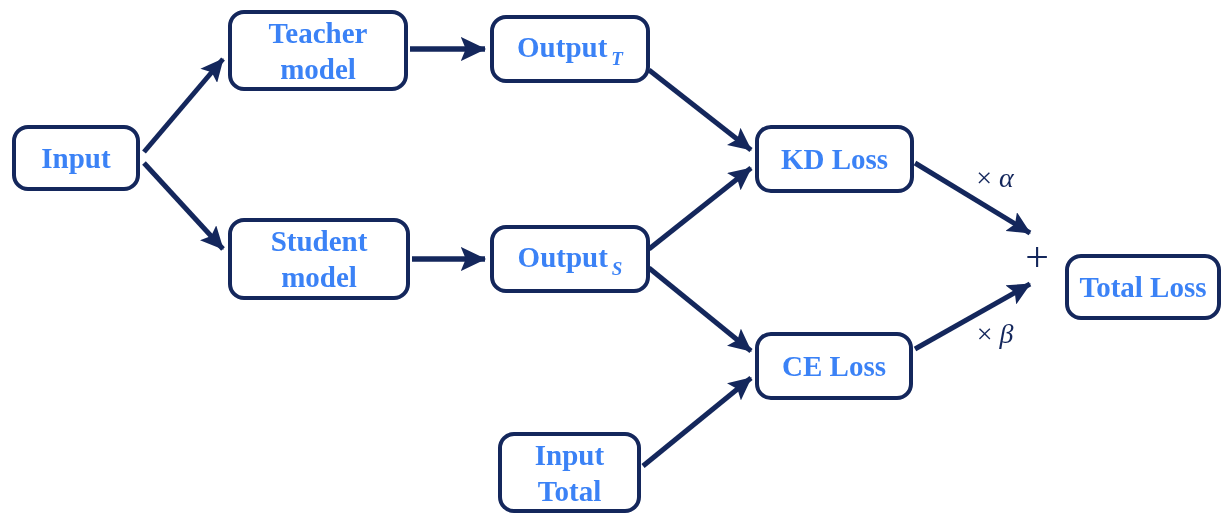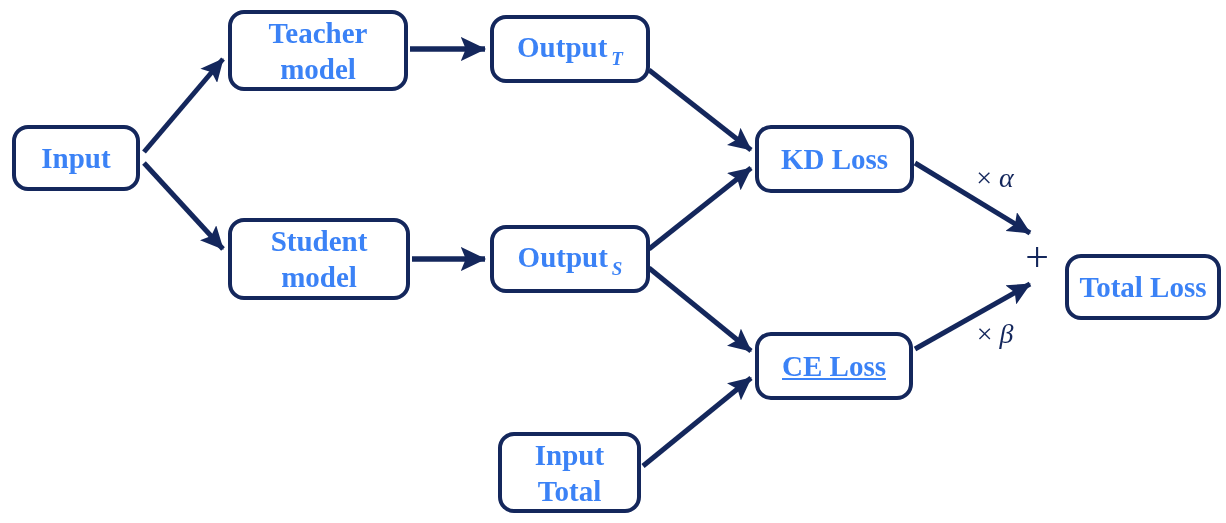--- a/index.html
+++ b/index.html
@@ -69,21 +69,21 @@
     font-style: italic;
     font-family: "Liberation Serif", "DejaVu Serif", serif;
   }
   
   #n-input         { left: 12px;   top: 125px; width: 128px; height: 66px; }
   #n-teacher       { left: 228px;  top: 10px;  width: 180px; height: 81px; }
   #n-output-t      { left: 490px;  top: 15px;  width: 160px; height: 68px; }
   #n-student       { left: 228px;  top: 218px; width: 182px; height: 82px; }
   #n-output-s      { left: 490px;  top: 225px; width: 160px; height: 68px; }
   #n-kd-loss       { left: 755px;  top: 125px; width: 159px; height: 68px; }
-  #n-ce-loss       { left: 755px;  top: 332px; width: 158px; height: 68px; text-decoration: underline; }
+  #n-ce-loss       { left: 755px;  top: 332px; width: 158px; height: 68px; }
   #n-input-label   { left: 498px;  top: 432px; width: 143px; height: 81px; }
   #n-total-loss    { left: 1065px; top: 225px; width: 156px; height: 66px; margin-top: 29px; }
   #op-plus         { left: 1018px; top: 232px; width: 38px;  height: 50px; }
   #op-alpha        { left: 960px;  top: 161px; width: 70px;  height: 34px; }
   #op-beta         { left: 960px;  top: 317px; width: 70px;  height: 34px; }
 </style>
 </head>
 <body>
 
 <div class="canvas">

